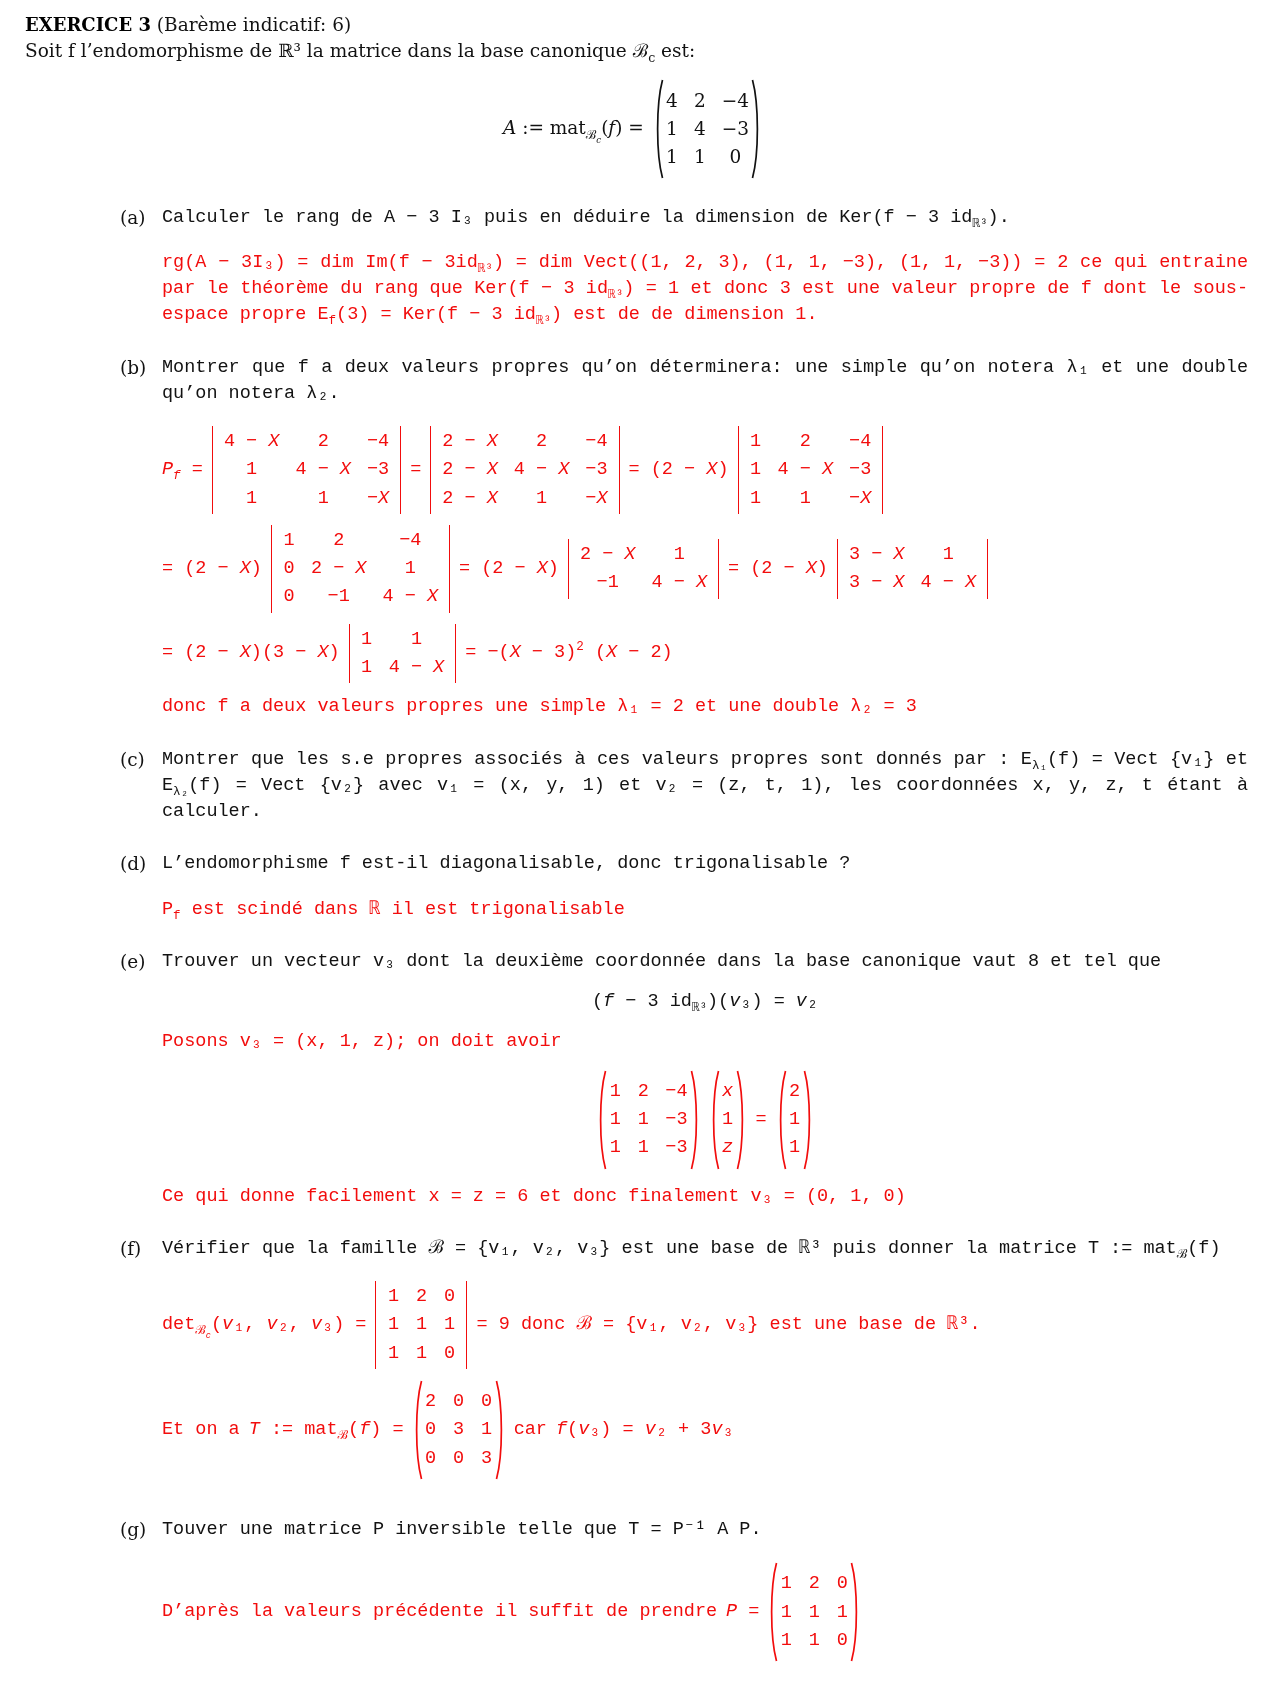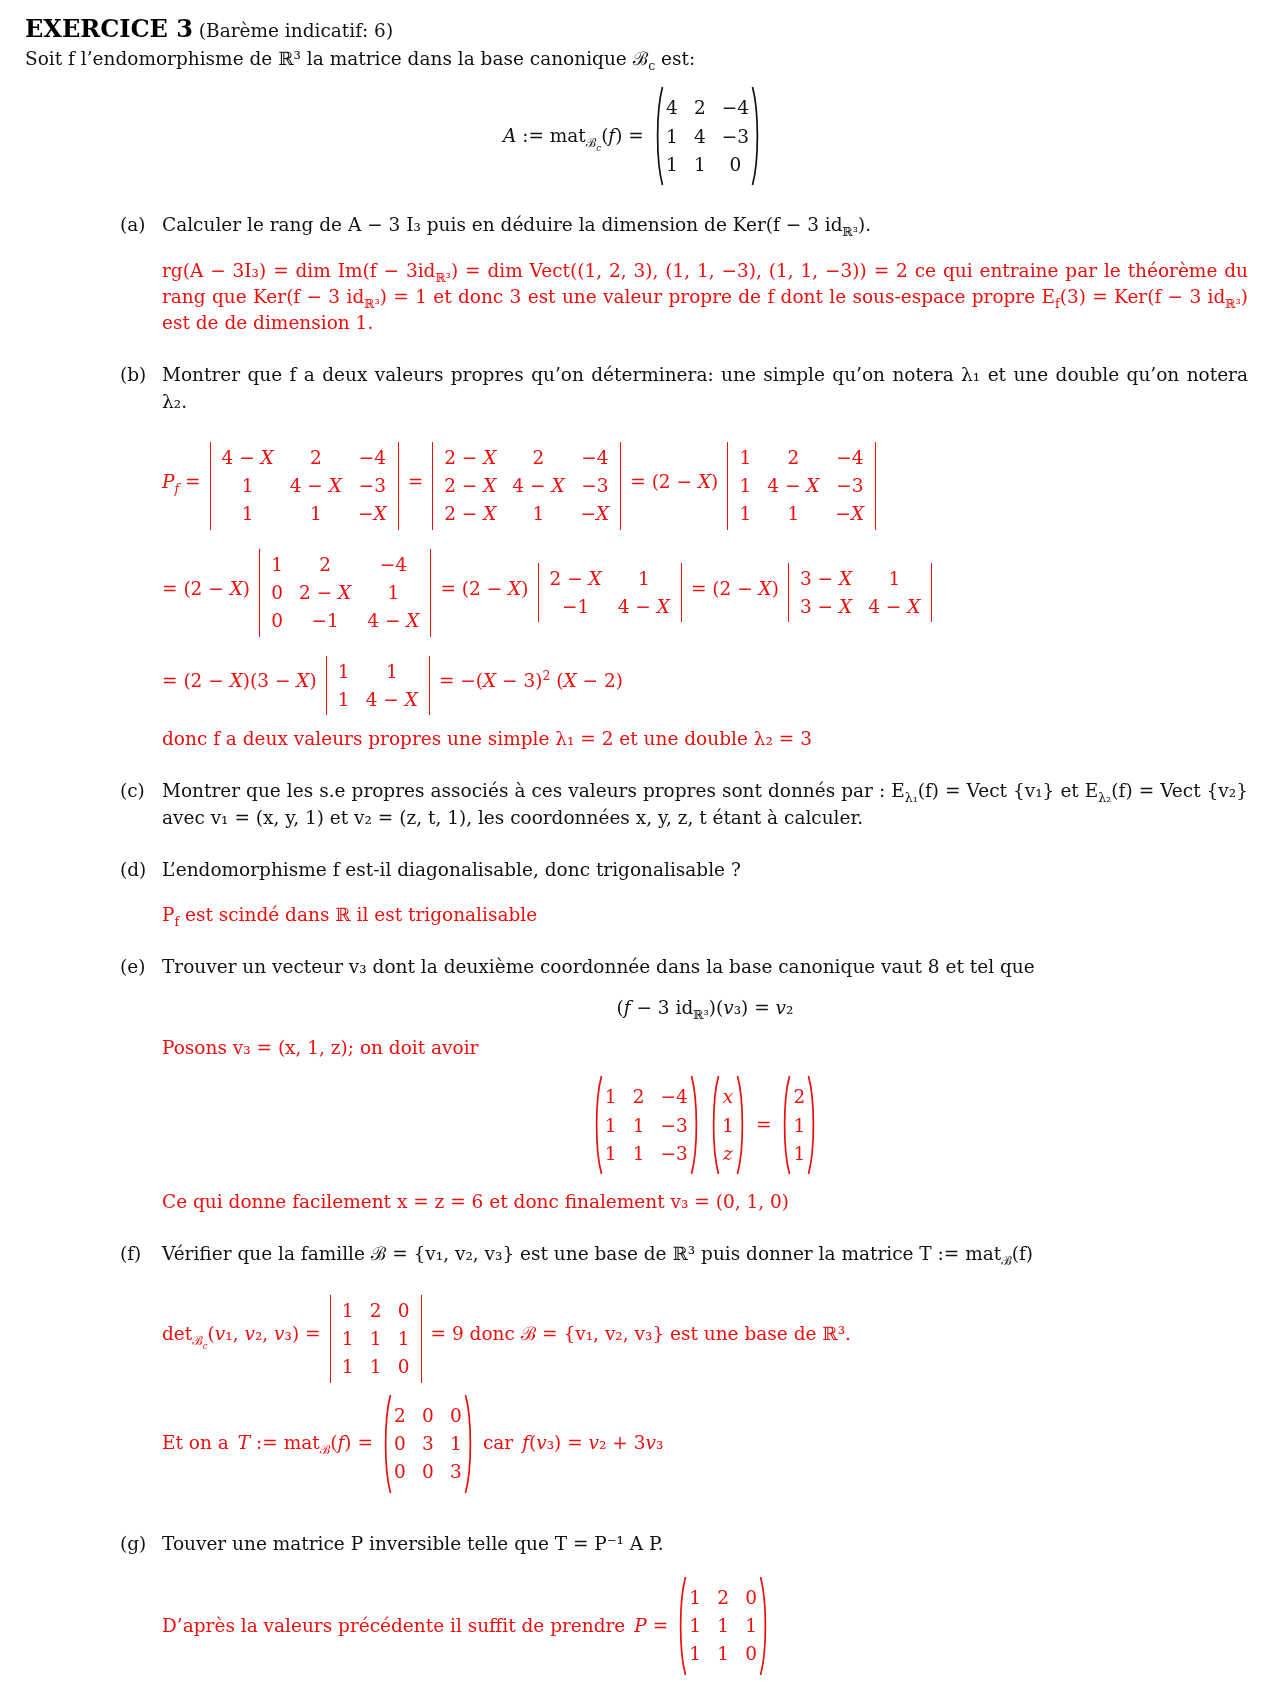--- a/index.html
+++ b/index.html
@@ -3,31 +3,31 @@
 <meta charset="utf-8">
 <style>
   * { margin:0; padding:0; box-sizing:border-box; }
   html,body { background:#ffffff; }
   .page {
     width:1264px; height:1701px; overflow:hidden; background:#fff;
     color:#121212; font-family:"DejaVu Serif", serif;
     font-size:18.5px; line-height:1.42; padding-top:12px;
   }
   .intro { margin-left:25px; }
-  .title-b { font-weight:bold; color:#000; font-size:24px; }
+  .title-b { font-weight:bold; color:#000; font-size:18px; }
   .red { color:#f20d0d; }
   .just { text-align:justify; }
   .display { display:flex; justify-content:center; align-items:center; gap:10px; margin:14px 0; }
   .item { display:flex; margin:26px 0 0 120px; }
   .ilabel { flex:none; width:42px; }
-  .ibody { flex:1; min-width:0; padding-right:16px; }
+  .ibody { flex:1; min-width:0; padding-right:16px;font-family:Liberation Mono, monospace; }
   .sol { margin-top:19px; }
   .eqline { display:flex; align-items:center; gap:9px; margin:11px 0; }
   .det { display:inline-flex; 
-         border-left:1.5px solid; border-right:1.5px solid; padding:3px 9px;margin-top:8px; }
+         border-left:1.5px solid; border-right:1.5px solid; padding:3px 9px; }
   .pmat { display:inline-flex; align-items:stretch; }
   .par { width:10px; flex:none; }
   .par svg { display:block; width:100%; height:100%; }
   .mgrid { display:inline-grid; align-content:center; column-gap:16px; row-gap:7px;
            text-align:center; padding:2px 2px; }
   .mcell { text-align:center; min-width:12px; line-height:1.15; }
   sub, sup { font-size:68%; line-height:0; }
   .clip { white-space:nowrap; overflow:hidden; }
   i { font-style:italic; }
 </style>

